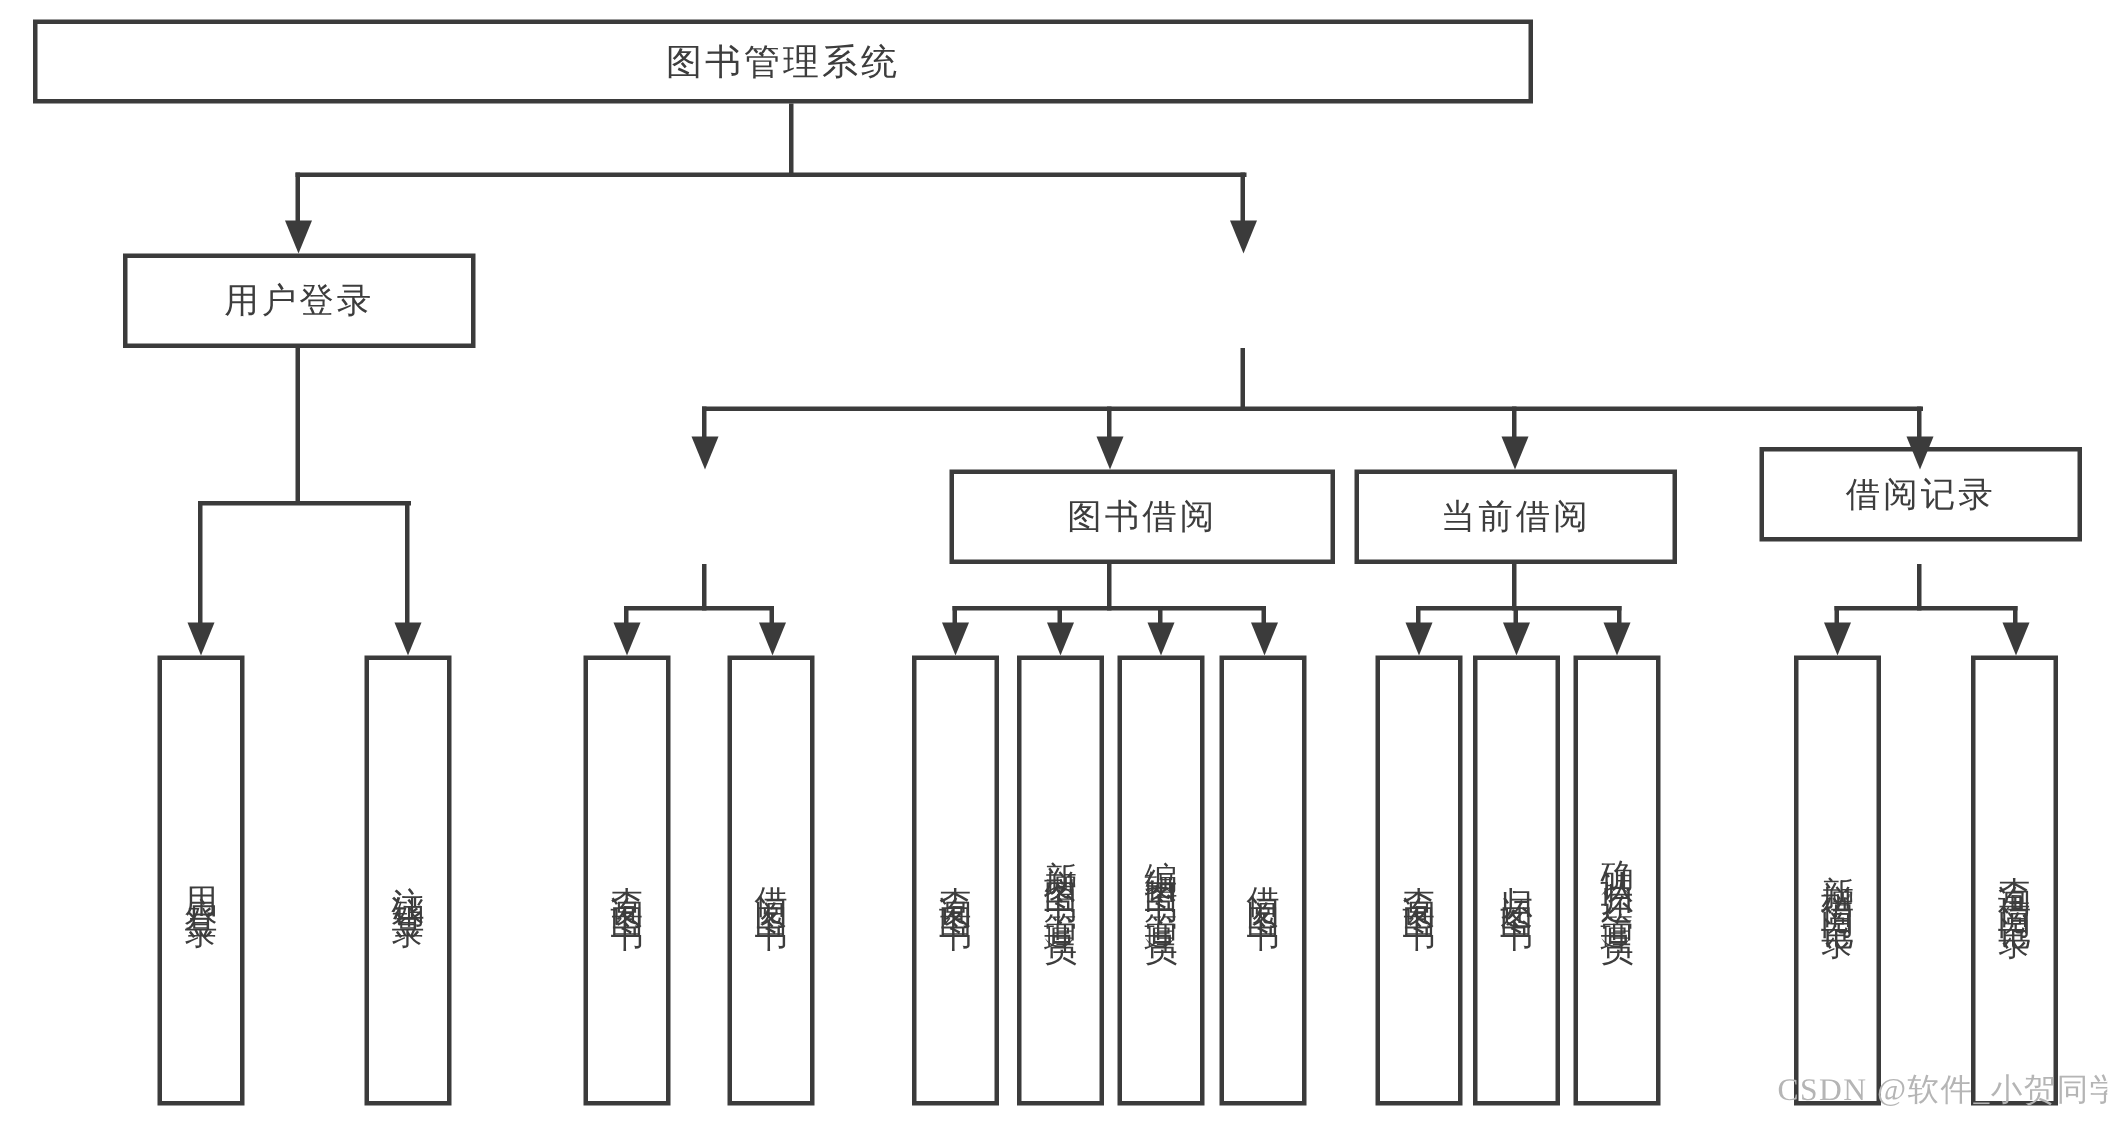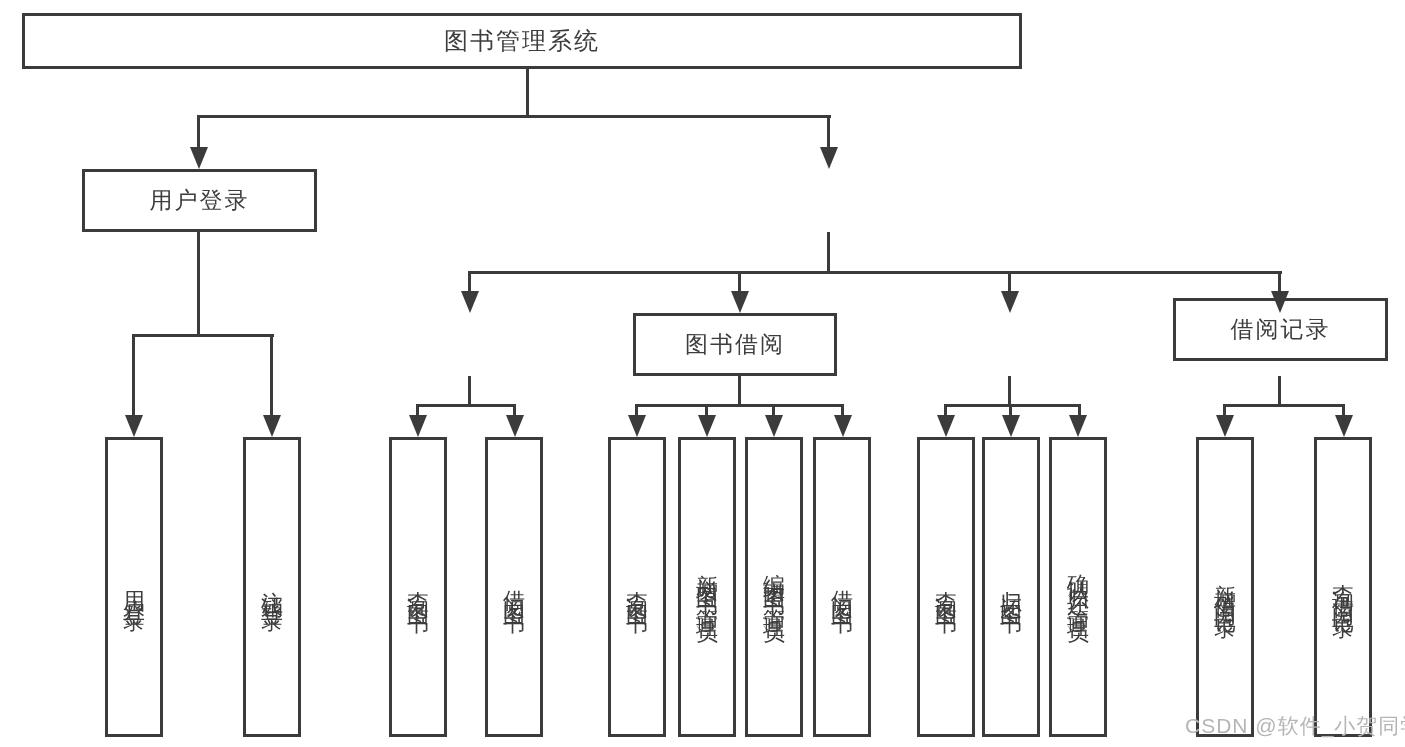--- a/index.html
+++ b/index.html
@@ -1,20 +1,20 @@
 <!DOCTYPE html>
 <html><head>
 <meta charset="utf-8">
 <style>
   html,body{margin:0;padding:0;background:#ffffff;}
   #stage{
     position:relative;
     width:1405px;height:747px;
     background:#ffffff;
-    font-family:Liberation Sans, sans-serif;
+    font-family:Liberation Serif, serif;
     overflow:hidden;
   }
   .box{
     position:absolute;
     box-sizing:border-box;
     border:3px solid #3b3b3b;
     background:#ffffff;
     display:flex;align-items:center;justify-content:center;
     color:#3d3d3d;
   }
@@ -52,22 +52,25 @@
 <div id="stage">
 
   <div class="box rootbox" style="left:22px;top:13px;width:1000px;height:56px;">
     <span>图书管理系统</span>
   </div>
 
   <div class="box hbox" style="left:82px;top:169px;width:235px;height:63px;">
     <span>用户登录</span>
   </div>
 
-  <div class="box hbox" style="left:633px;top:313px;width:204px;height:63px;justify-content:center;">
+  <div class="box hbox" style="left:633px;top:313px;width:257px;height:63px;justify-content:center;">
     <span>图书借阅</span>
+  </div>
+  <div class="box hbox" style="left:903px;top:313px;width:215px;height:63px;">
+    <span>当前借阅</span>
   </div>
   <div class="box hbox" style="left:1173px;top:298px;width:215px;height:63px;">
     <span>借阅记录</span>
   </div>
 
   <div class="box vbox" style="left:105px;top:437px;width:58px;height:300px;">
     <span>用户登录</span>
   </div>
   <div class="box vbox" style="left:243px;top:437px;width:58px;height:300px;">
     <span>注销登录</span>

